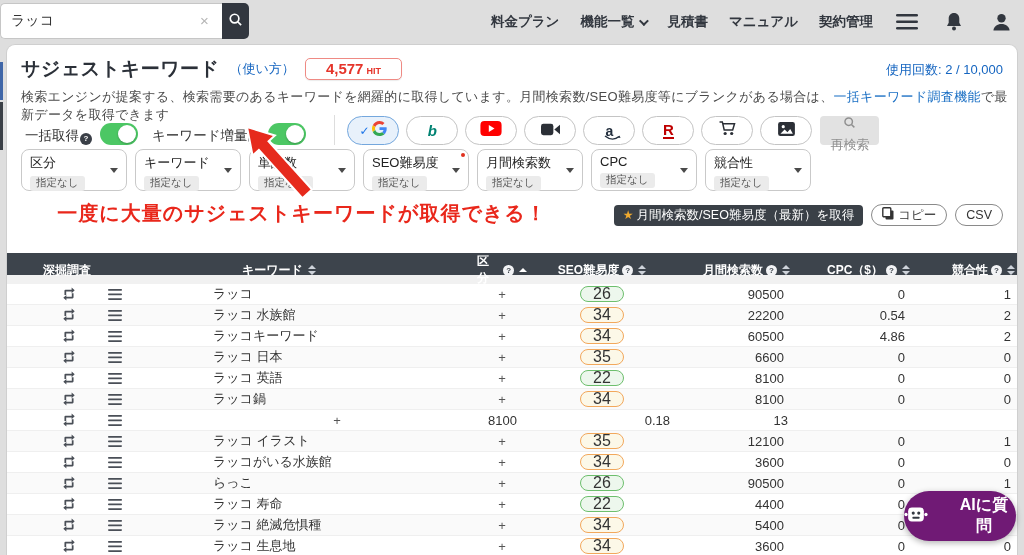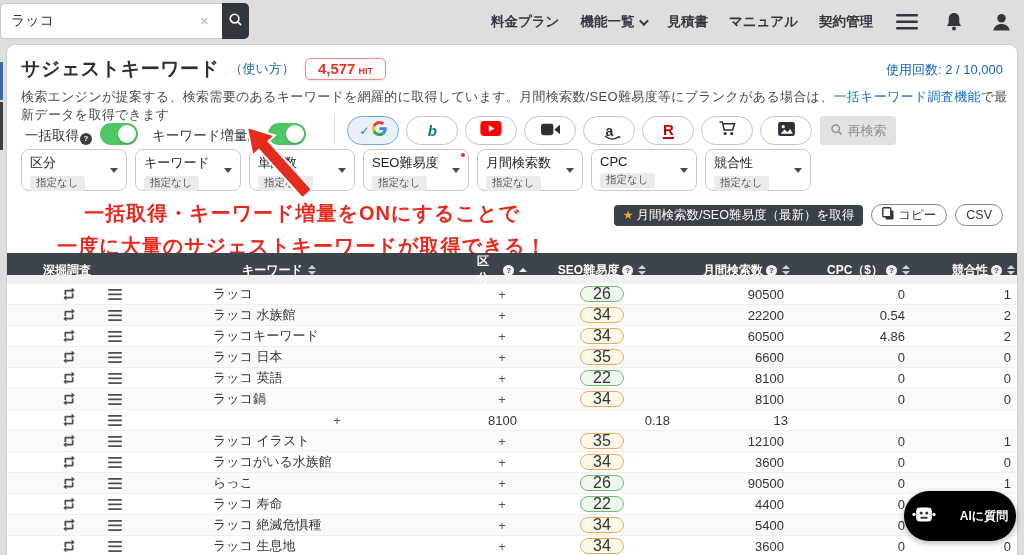--- a/index.html
+++ b/index.html
@@ -21,21 +21,21 @@
   
   .sliver-blue { position:absolute; left:0; top:62px; width:3px; height:38px; background:#3f66a8; }
   .sliver-dark { position:absolute; left:0; top:102px; width:3px; height:48px; background:#3a3f46; }
 
   
   .panel { position:absolute; left:6px; top:44px; width:1012px; height:511px; background:#fff; border:1px solid #cfcfcf; border-bottom:none; border-radius:9px 9px 0 0; overflow:hidden; }
 
   .titlerow { position:absolute; left:14px; top:11px; display:flex; align-items:center; gap:10px; }
   .page-title { font-size:19px; font-weight:700; color:#2b3038; letter-spacing:.5px; }
   .howto { font-size:13px; color:#1565c0; cursor:pointer; }
-  .hitbadge { border:1px solid #ef8a84; border-radius:5px; background:#fff; padding:1px 12px 2px; display:flex; align-items:baseline; gap:3px; box-shadow:0 1px 1px rgba(0,0,0,.08); }
+  .hitbadge { border:1px solid #ef8a84; border-radius:5px; background:#fff; padding:1px 20px 2px; display:flex; align-items:baseline; gap:3px; box-shadow:0 1px 1px rgba(0,0,0,.08); }
   .hitnum { color:#e5342a; font-weight:700; font-size:15px; }
   .hitlbl { color:#e5342a; font-weight:700; font-size:9px; }
   .usage { position:absolute; right:14px; top:16px; font-size:13px; color:#1565c0; }
 
   .desc { position:absolute; left:14px; top:43px; font-size:13px; color:#4a4a4a; letter-spacing:.3px; }
   .desc a { color:#1a6fc4; text-decoration:none; cursor:pointer; }
 
   
   .controls { position:absolute; left:18px; top:68px; height:32px; display:flex; align-items:flex-end; }
   .toggle-label { font-size:13.5px; color:#333; }
@@ -44,21 +44,21 @@
   .toggle .knob { position:absolute; right:2px; top:2px; width:18px; height:18px; border-radius:50%; background:#fff; box-shadow:0 1px 2px rgba(0,0,0,.25); }
   .vdivider { width:1px; height:30px; background:#ddd; margin:0 12px 0 14px; }
   .engines { display:flex; gap:7px; align-items:center; }
   .pill { width:52px; height:29px; border:1px solid #c4c4c4; border-radius:15px; background:#fff; display:flex; align-items:center; justify-content:center; gap:3px; cursor:pointer; }
   .pill.selected { background:#e8f1fb; border-color:#74a7dd; }
   .gcheck { color:#1a73e8; font-size:12px; font-weight:700; }
   .bing-b { color:#008272; font-weight:700; font-size:15px; font-style:italic; }
   .amz { position:relative; color:#232f3e; font-weight:700; font-size:14px; line-height:10px; }
   .amz svg { position:absolute; left:-2px; bottom:-6px; }
   .rak { color:#bf0000; font-weight:700; font-size:15px; border-bottom:2px solid #bf0000; line-height:14px; }
-  .research-btn { margin-left:8px; height:29px; background:#e2e2e2; border:none; border-radius:4px; color:#8f8f8f; font-size:13px; padding:0 10px; display:flex; align-items:center; gap:4px; cursor:pointer; font-family:inherit; }
+  .research-btn { margin-left:8px; height:29px; background:#e2e2e2; border:none; border-radius:4px; color:#8f8f8f; font-size:13px; padding:0 10px; display:flex; align-items:center; gap:4px; cursor:pointer; font-family:inherit;flex-direction:column; }
 
   
   .filters { position:absolute; left:14px; top:104px; display:flex; gap:8px; }
   .filter { position:relative; width:106px; height:42px; border:1px solid #c9c9c9; border-radius:8px; padding:4px 8px; cursor:pointer; background:#fff; }
   .filter .flabel { font-size:13px; color:#222; }
   .filter .fvalue { display:inline-block; margin-top:2px; background:#ebebeb; color:#555; font-size:10.5px; padding:0 6px 1px; border-radius:3px; }
   .filter .caret { position:absolute; right:8px; top:18px; width:0; height:0; border-left:4px solid transparent; border-right:4px solid transparent; border-top:5px solid #4a4a4a; }
   .filter .reddot { position:absolute; right:3px; top:3px; width:4px; height:4px; border-radius:50%; background:#e0301e; }
 
   
@@ -96,21 +96,21 @@
   .cell-kubun { text-align:center; color:#555; cursor:pointer; }
   .cell-seo { display:flex; justify-content:center; }
   .badge { min-width:44px; height:16px; border-radius:8px; font-size:16px; display:flex; align-items:center; justify-content:center; color:#333; }
   .badge.green { border:1.4px solid #6dbf6d; background:#edf7ed; }
   .badge.orange { border:1.4px solid #f2a85c; background:#fcf8e8; }
   .cell-vol { text-align:right; padding-right:10px; }
   .cell-cpc { text-align:right; padding-right:7px; }
   .cell-comp { text-align:right; padding-right:6px; }
 
   
-  .ai-btn { position:absolute; right:8px; top:491px; width:112px; height:50px; border-radius:25px; background:#000000; border:none; color:#fff; font-size:12px; font-weight:700; display:flex; align-items:center; justify-content:center; gap:24px; cursor:pointer; box-shadow:0 2px 6px rgba(0,0,0,.3); font-family:inherit; }
+  .ai-btn { position:absolute; right:8px; top:491px; width:112px; height:50px; border-radius:25px; background:#701a75; border:none; color:#fff; font-size:16px; font-weight:700; display:flex; align-items:center; justify-content:center; gap:24px; cursor:pointer; box-shadow:0 2px 6px rgba(0,0,0,.3); font-family:inherit; }
 </style>
 </head>
 <body>
 
 <div class="stage">
 
   <div class="topbar">
     <div class="searchwrap">
       <input class="search-input" type="text" value="ラッコ" style="">
       <span class="clear-x">×</span>
@@ -253,21 +253,20 @@
       <div class="filter"><div class="flabel">区分</div><span class="fvalue">指定なし</span><span class="caret"></span></div>
       <div class="filter"><div class="flabel">キーワード</div><span class="fvalue">指定なし</span><span class="caret"></span></div>
       <div class="filter"><div class="flabel">単語数</div><span class="fvalue">指定なし</span><span class="caret"></span></div>
       <div class="filter"><span class="reddot"></span><div class="flabel">SEO難易度</div><span class="fvalue">指定なし</span><span class="caret"></span></div>
       <div class="filter"><div class="flabel">月間検索数</div><span class="fvalue">指定なし</span><span class="caret"></span></div>
       <div class="filter"><div class="flabel">CPC</div><span class="fvalue">指定なし</span><span class="caret"></span></div>
       <div class="filter"><div class="flabel">競合性</div><span class="fvalue">指定なし</span><span class="caret"></span></div>
     </div>
 
     <div class="annotation">
-      <div>一括取得・キーワード増量をONにすることで</div>
       <div>一度に大量のサジェストキーワードが取得できる！</div>
     </div>
     <svg class="arrow-svg" width="140" height="110" viewBox="0 0 140 110">
       <g transform="translate(40,8) rotate(-42)">
         <polygon points="0,0 15,25 6.5,25 6.5,90 -6.5,90 -6.5,25 -15,25" fill="#e62a1c" stroke="#fff" stroke-width="2"></polygon>
       </g>
     </svg>
 
     <div class="actions">
       <button class="fetch-btn">

